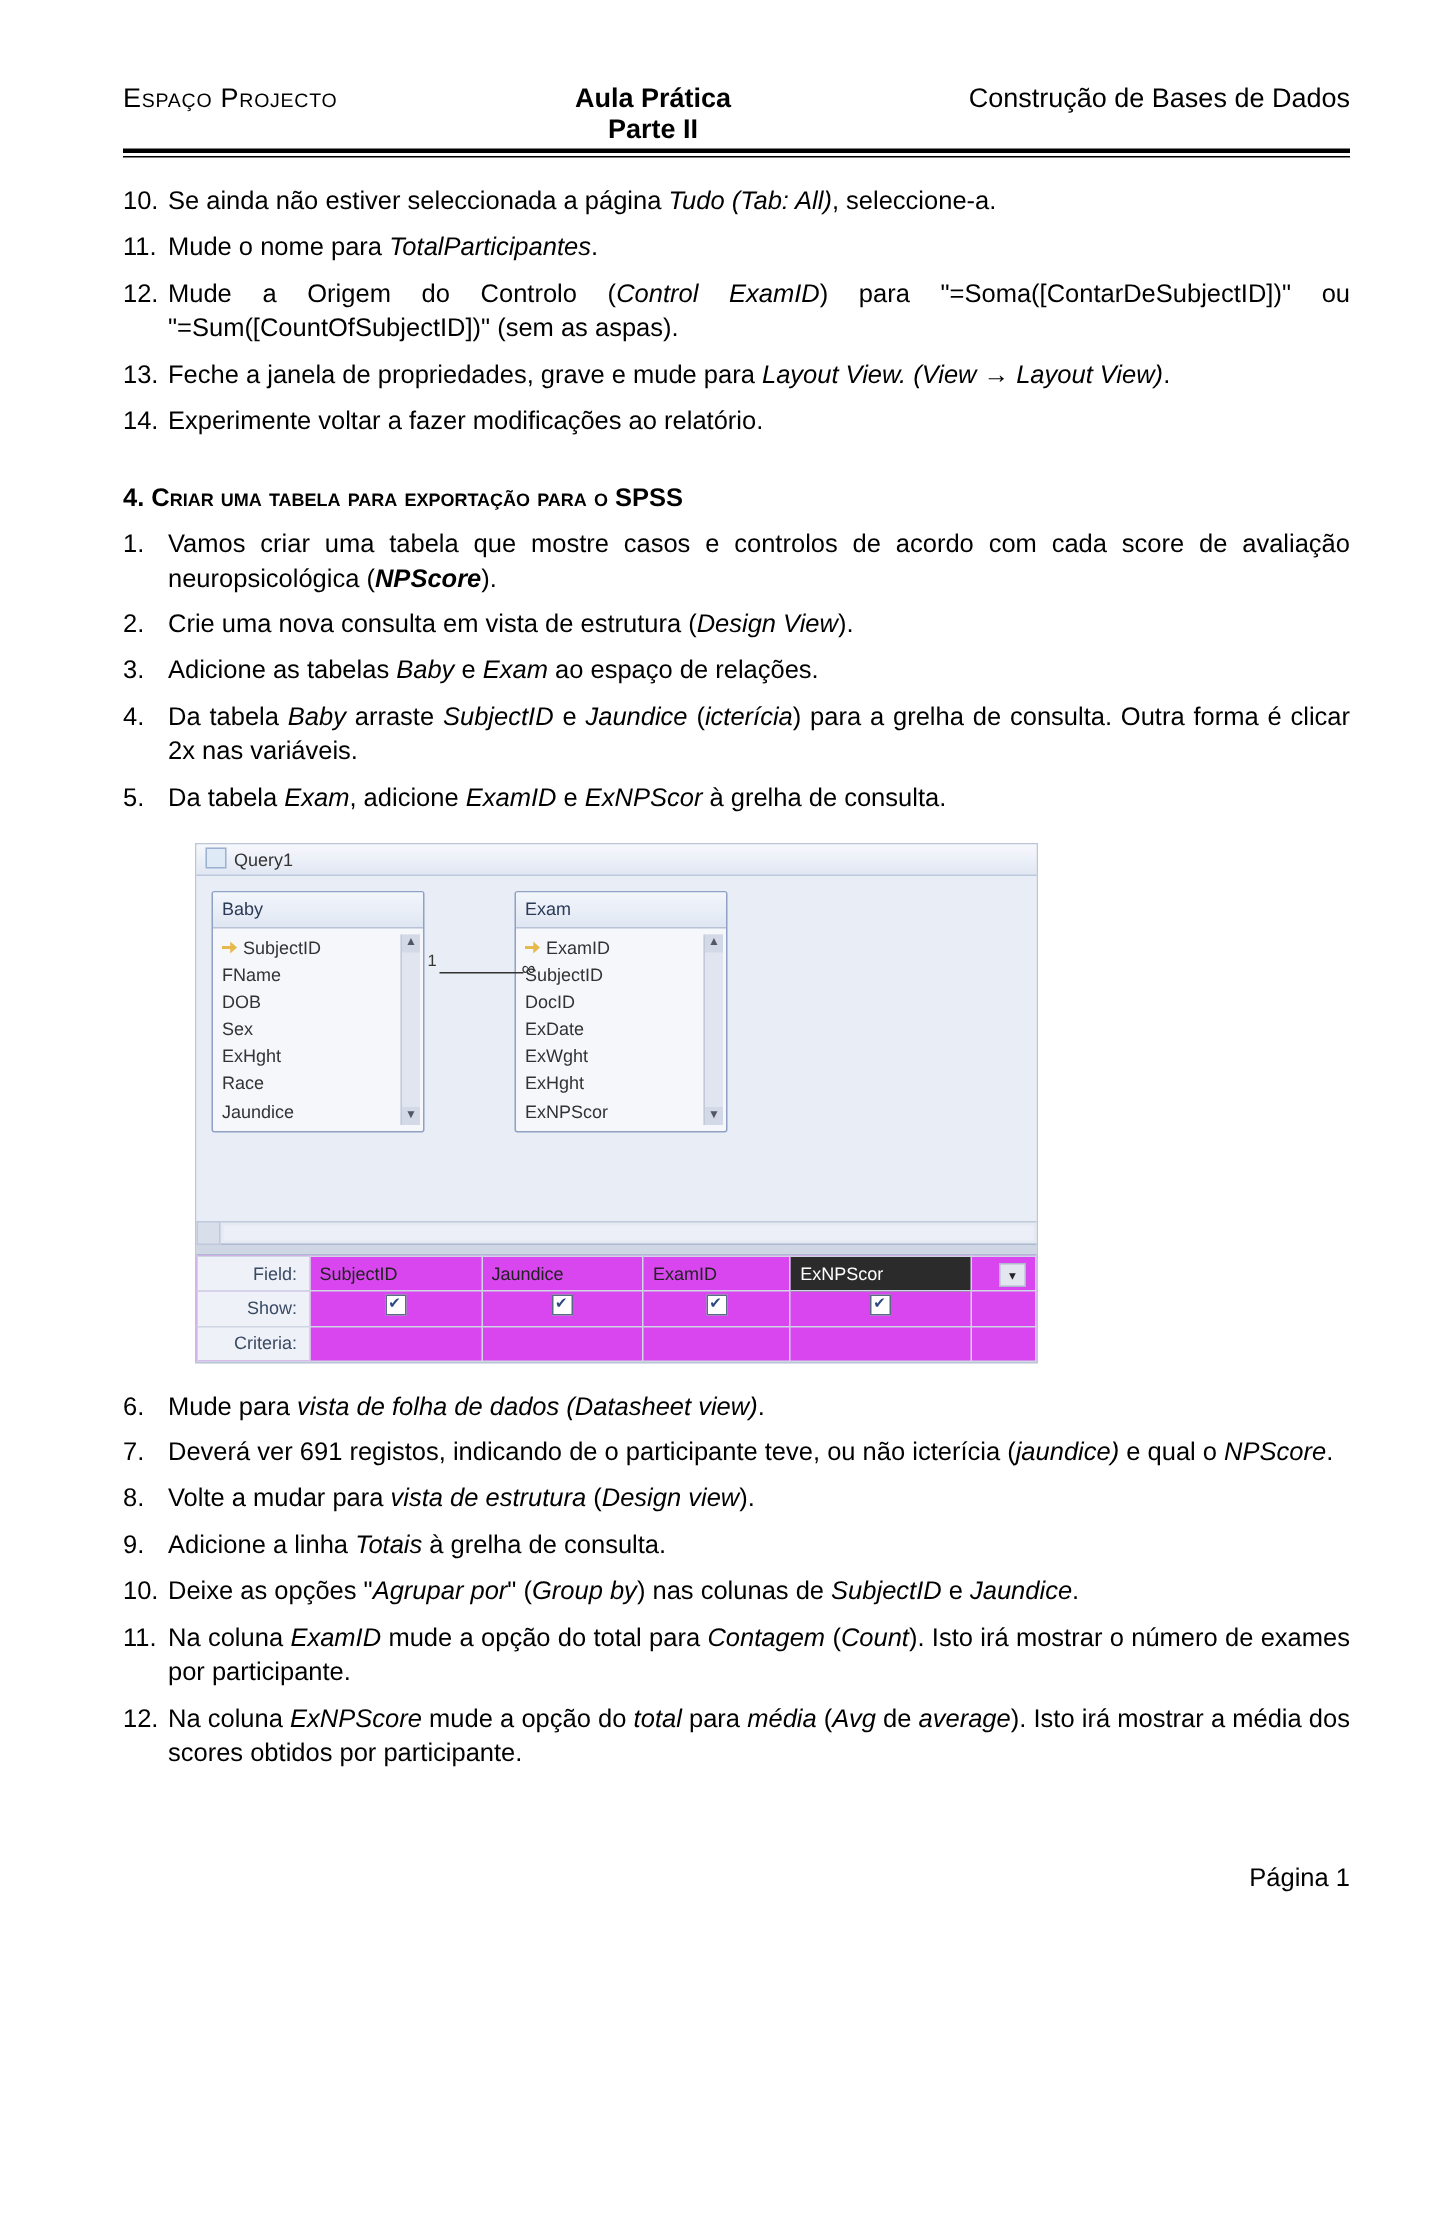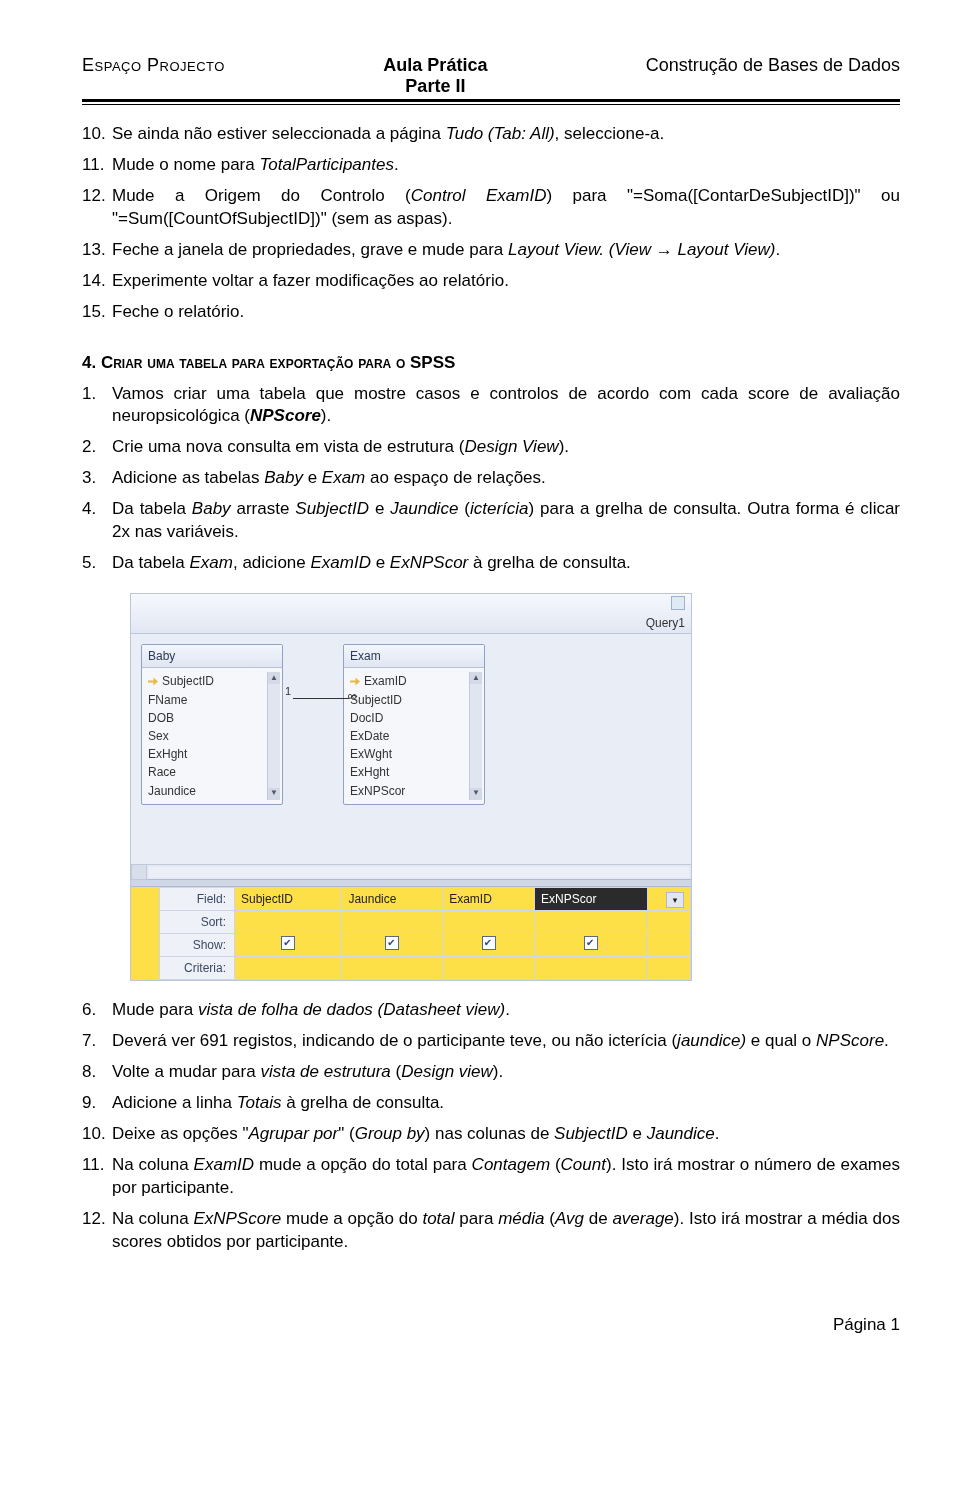--- a/index.html
+++ b/index.html
@@ -47,26 +47,25 @@
   .figure {
     margin: 10px 0 10px 48px;
     display: inline-block;
     font-family: "Segoe UI", Tahoma, sans-serif;
     font-size: 12px;
     color:#333;
     border: 1px solid #bcc6d6;
     background:#eef2f9;
   }
   .fig-tab {
-    display:flex; align-items:flex-end;
+    display:flex; align-items:flex-start;
     background: linear-gradient(#f6f8fc, #e1e7f3);
     border-bottom:1px solid #bcc7d9;
     padding: 2px 6px;
     gap:5px;
-    flex-direction:column;
   }
   .fig-body {
     background:#e9edf5;
     padding:10px;
     display:flex;
     gap:60px;
     align-items:flex-start;
     position:relative;
     min-height:210px;
   }
@@ -112,23 +111,22 @@
   }
   .hscroll-row .rbox{width:14px;height:14px;background:#d8deea;border:1px solid #c0c9db;}
   .hscroll-row .track{flex:1; background:#eceff7; height:10px; margin:2px;}
   .split {
     height:6px;
     background:#cfd6e4;
     border-top:1px solid #aebad1;
     border-bottom:1px solid #aebad1;
   }
   .grid {
-    background:#fde047;
+    background:#d946ef;
     font-size:12px;
-    padding-left:28px;
   }
   .grid table{border-collapse:collapse; width:100%;}
   .grid td,.grid th{
     border:1px solid #cfd6e3; padding:2px 6px; font-weight:normal; text-align:left; color:#222;
     height:18px;
   }
   .grid th{ background:#eef1f7; width:60px; color:#3b4a63; text-align:right; padding-right:8px;}
   .grid td.sel{background:#2b2b2b; color:#fff;}
   .chk{display:inline-block;width:12px;height:12px;border:1px solid #5a6a86;background:#fff;position:relative;}
   .chk::after{content:"✔"; position:absolute; font-size:10px; left:1px; top:-1px; color:#2b4880;}
@@ -165,24 +163,20 @@
           <span class="num">12.</span>
           <span class="txt">Mude a Origem do Controlo (<span class="italic">Control ExamID</span>) para "=Soma([ContarDeSubjectID])" ou "=Sum([CountOfSubjectID])" (sem as aspas).</span>
         </li>
       <li>
           <span class="num">13.</span>
           <span class="txt">Feche a janela de propriedades, grave e mude para <span class="italic">Layout View. (View → Layout View)</span>.</span>
         </li>
       <li>
           <span class="num">14.</span>
           <span class="txt">Experimente voltar a fazer modificações ao relatório.</span>
-        </li>
-      <li>
-          <span class="num">15.</span>
-          <span class="txt">Feche o relatório.</span>
         </li>
     </ol>
 
     <div class="section-title">
       <span>4. </span><span class="sc">Criar uma tabela para exportação para o</span><span> SPSS</span>
     </div>
 
     <ol class="main">
       <li>
           <span class="num">1.</span>
@@ -291,28 +285,20 @@
           <tbody>
               <tr>
             <th>Field:</th>
             <td>SubjectID</td>
             <td>Jaundice</td>
             <td>ExamID</td>
             <td class="sel"><span>ExNPScor</span></td>
             <td style="width:30px;text-align:right;"><span class="dd">▾</span></td>
           </tr>
           <tr>
-            <th>Sort:</th>
-            <td></td>
-                <td></td>
-                <td></td>
-                <td></td>
-                <td></td>
-          </tr>
-          <tr>
             <th>Show:</th>
             <td style="text-align:center;"><span class="chk"></span></td>
             <td style="text-align:center;"><span class="chk"></span></td>
             <td style="text-align:center;"><span class="chk"></span></td>
             <td style="text-align:center;"><span class="chk"></span></td>
             <td></td>
           </tr>
           <tr>
             <th>Criteria:</th>
             <td></td>

